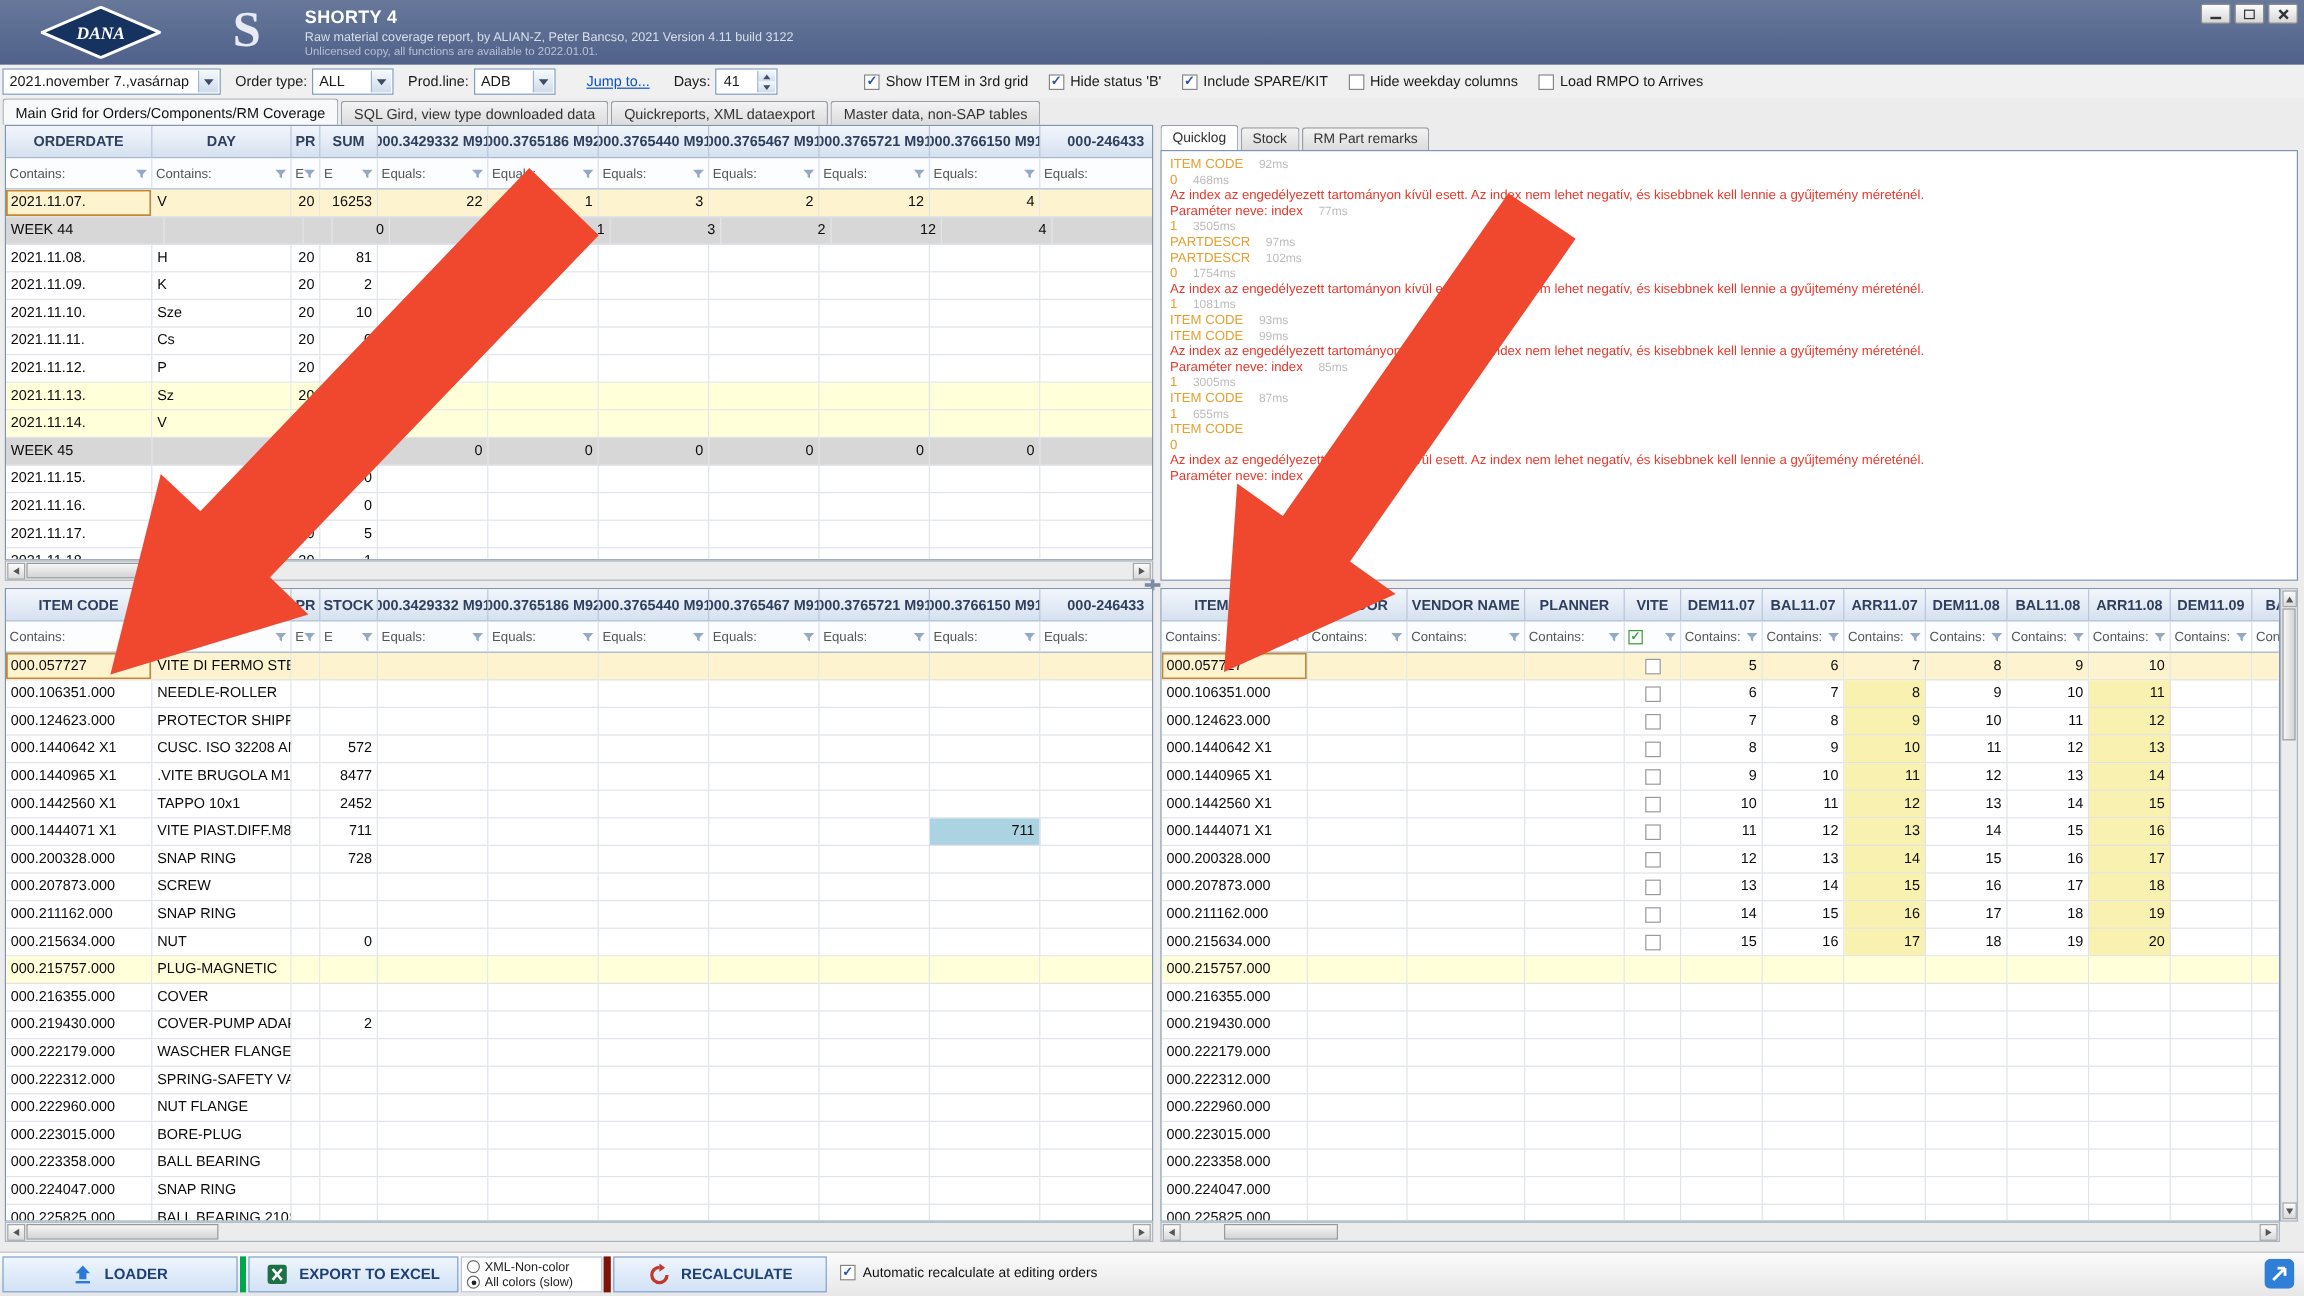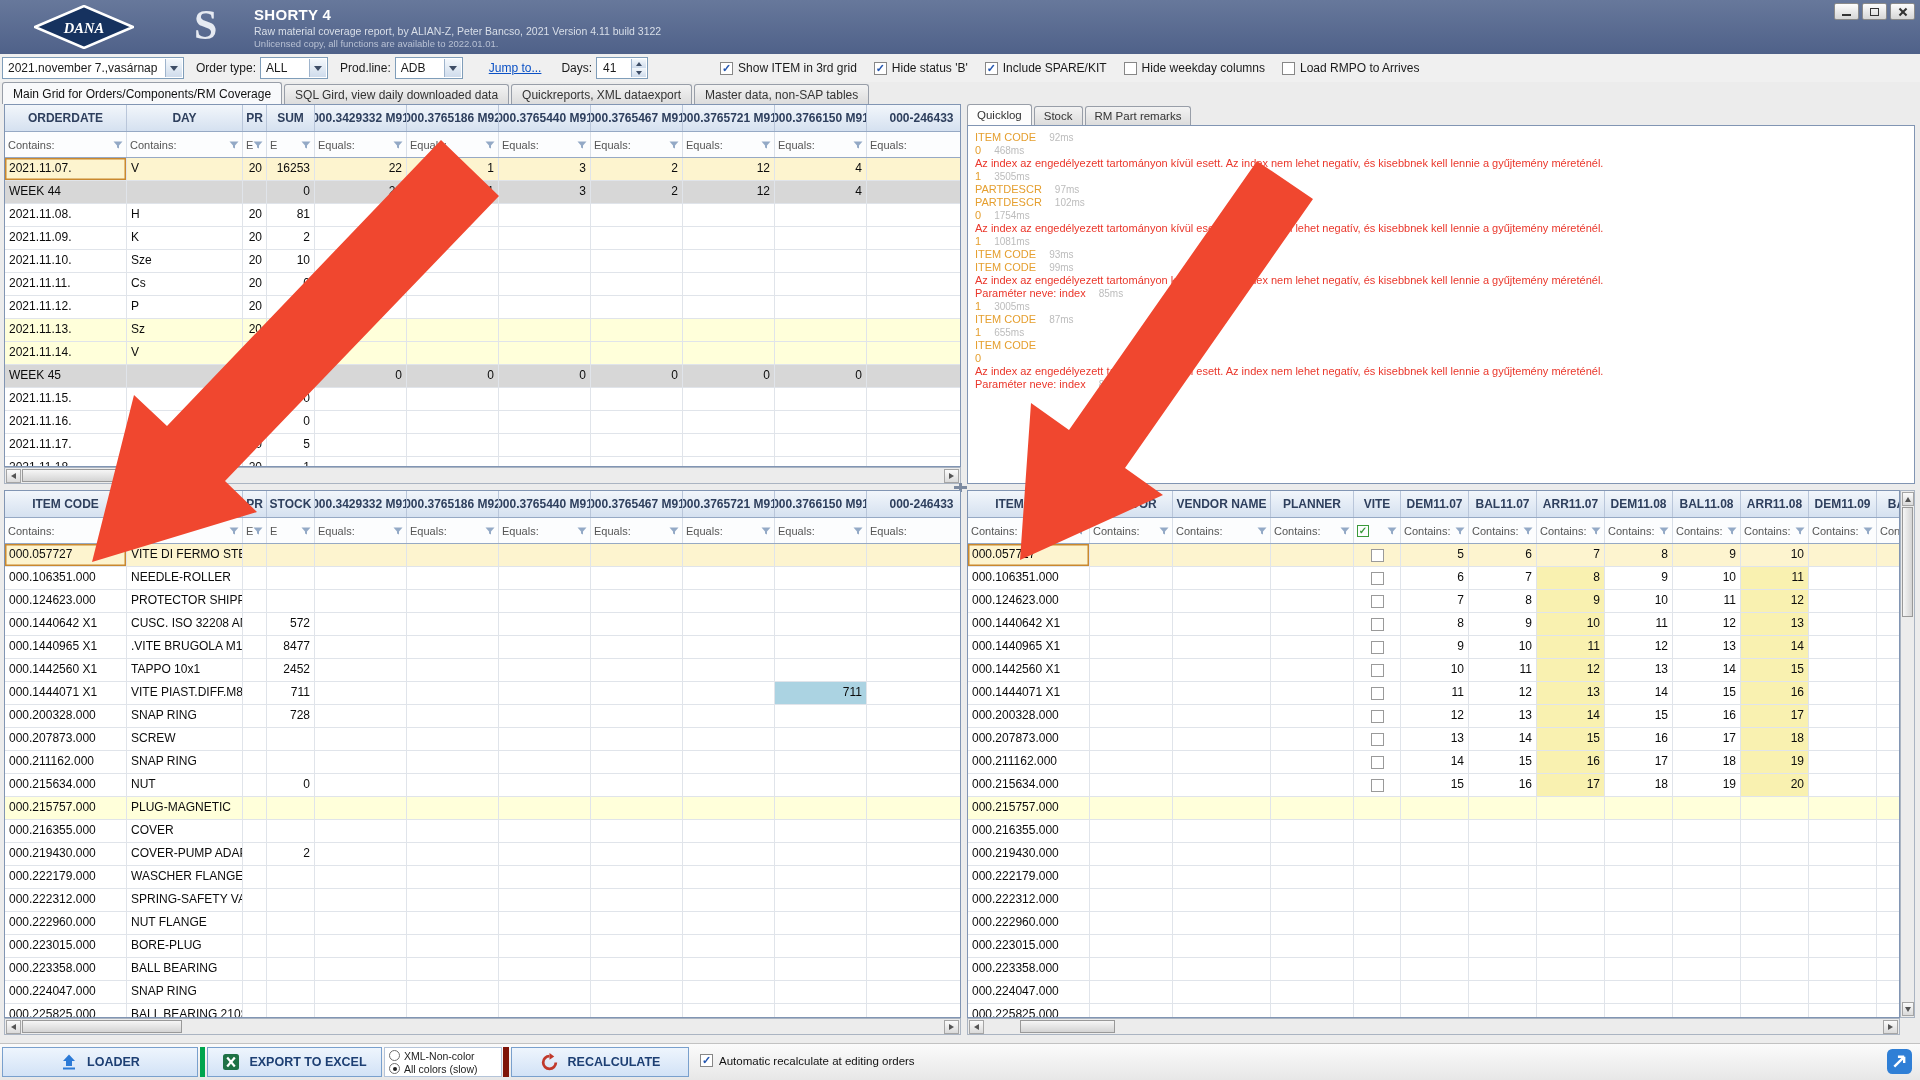--- a/index.html
+++ b/index.html
@@ -190,21 +190,21 @@
         </label>
         <label class="tb-check">
           <span class="cbx"></span>
           <span>Load RMPO to Arrives</span>
         </label>
       </div>
 </div>
 
 <div class="tabbar" id="main-tabs">
       <div class="tab active">Main Grid for Orders/Components/RM Coverage</div>
-      <div class="tab">SQL Gird, view daily downloaded data</div>
+      <div class="tab">SQL Gird, view type downloaded data</div>
       <div class="tab">Quickreports, XML dataexport</div>
       <div class="tab">Master data, non-SAP tables</div>
     </div>
 
 <div class="grid" id="orders-grid" style="left:4px;top:104px;width:957px;height:363px;">
       <div class="ghead">
         <div class="gh" style="width: 122px;">ORDERDATE</div>
         <div class="gh" style="width: 116px;">DAY</div>
         <div class="gh" style="width: 24px;">PR</div>
         <div class="gh" style="width: 48px;">SUM</div>
@@ -289,21 +289,21 @@
           <div class="gc num" style="width: 48px;">16253</div>
           <div class="gc num" style="width: 92px;">22</div>
           <div class="gc num" style="width: 92px;">1</div>
           <div class="gc num" style="width: 92px;">3</div>
           <div class="gc num" style="width: 92px;">2</div>
           <div class="gc num" style="width: 92px;">12</div>
           <div class="gc num" style="width: 92px;">4</div>
           <div class="gc num" style="width: 110px;"></div>
         </div>
         <div class="grow week">
-          <div class="gc" style="width: 122px;">WEEK 44</div>
+          <div class="gc" style="width: 132px;">WEEK 44</div>
           <div class="gc" style="width: 116px;"></div>
           <div class="gc num" style="width: 24px;"></div>
           <div class="gc num" style="width: 48px;">0</div>
           <div class="gc num" style="width: 92px;">22</div>
           <div class="gc num" style="width: 92px;">1</div>
           <div class="gc num" style="width: 92px;">3</div>
           <div class="gc num" style="width: 92px;">2</div>
           <div class="gc num" style="width: 92px;">12</div>
           <div class="gc num" style="width: 92px;">4</div>
           <div class="gc num" style="width: 110px;"></div>
@@ -480,20 +480,21 @@
 <div class="qpanel">
   <div class="qtabs" id="quicklog-tabs">
         <div class="qtab active">Quicklog</div>
         <div class="qtab">Stock</div>
         <div class="qtab">RM Part remarks</div>
       </div>
   <div class="qbody" id="quicklog-lines">
         <div class="qline qlab"><span class="qt">ITEM CODE</span><span class="qm">92ms</span></div>
         <div class="qline qlab"><span class="qt">0</span><span class="qm">468ms</span></div>
         <div class="qline qerr"><span class="qt">Az index az engedélyezett tartományon kívül esett. Az index nem lehet negatív, és kisebbnek kell lennie a gyűjtemény méreténél.</span></div>
+        <div class="qline qerr"><span class="qt">Paraméter neve: index</span><span class="qm">77ms</span></div>
         <div class="qline qlab"><span class="qt">1</span><span class="qm">3505ms</span></div>
         <div class="qline qlab"><span class="qt">PARTDESCR</span><span class="qm">97ms</span></div>
         <div class="qline qlab"><span class="qt">PARTDESCR</span><span class="qm">102ms</span></div>
         <div class="qline qlab"><span class="qt">0</span><span class="qm">1754ms</span></div>
         <div class="qline qerr"><span class="qt">Az index az engedélyezett tartományon kívül esett. Az index nem lehet negatív, és kisebbnek kell lennie a gyűjtemény méreténél.</span></div>
         <div class="qline qlab"><span class="qt">1</span><span class="qm">1081ms</span></div>
         <div class="qline qlab"><span class="qt">ITEM CODE</span><span class="qm">93ms</span></div>
         <div class="qline qlab"><span class="qt">ITEM CODE</span><span class="qm">99ms</span></div>
         <div class="qline qerr"><span class="qt">Az index az engedélyezett tartományon kívül esett. Az index nem lehet negatív, és kisebbnek kell lennie a gyűjtemény méreténél.</span></div>
         <div class="qline qerr"><span class="qt">Paraméter neve: index</span><span class="qm">85ms</span></div>

